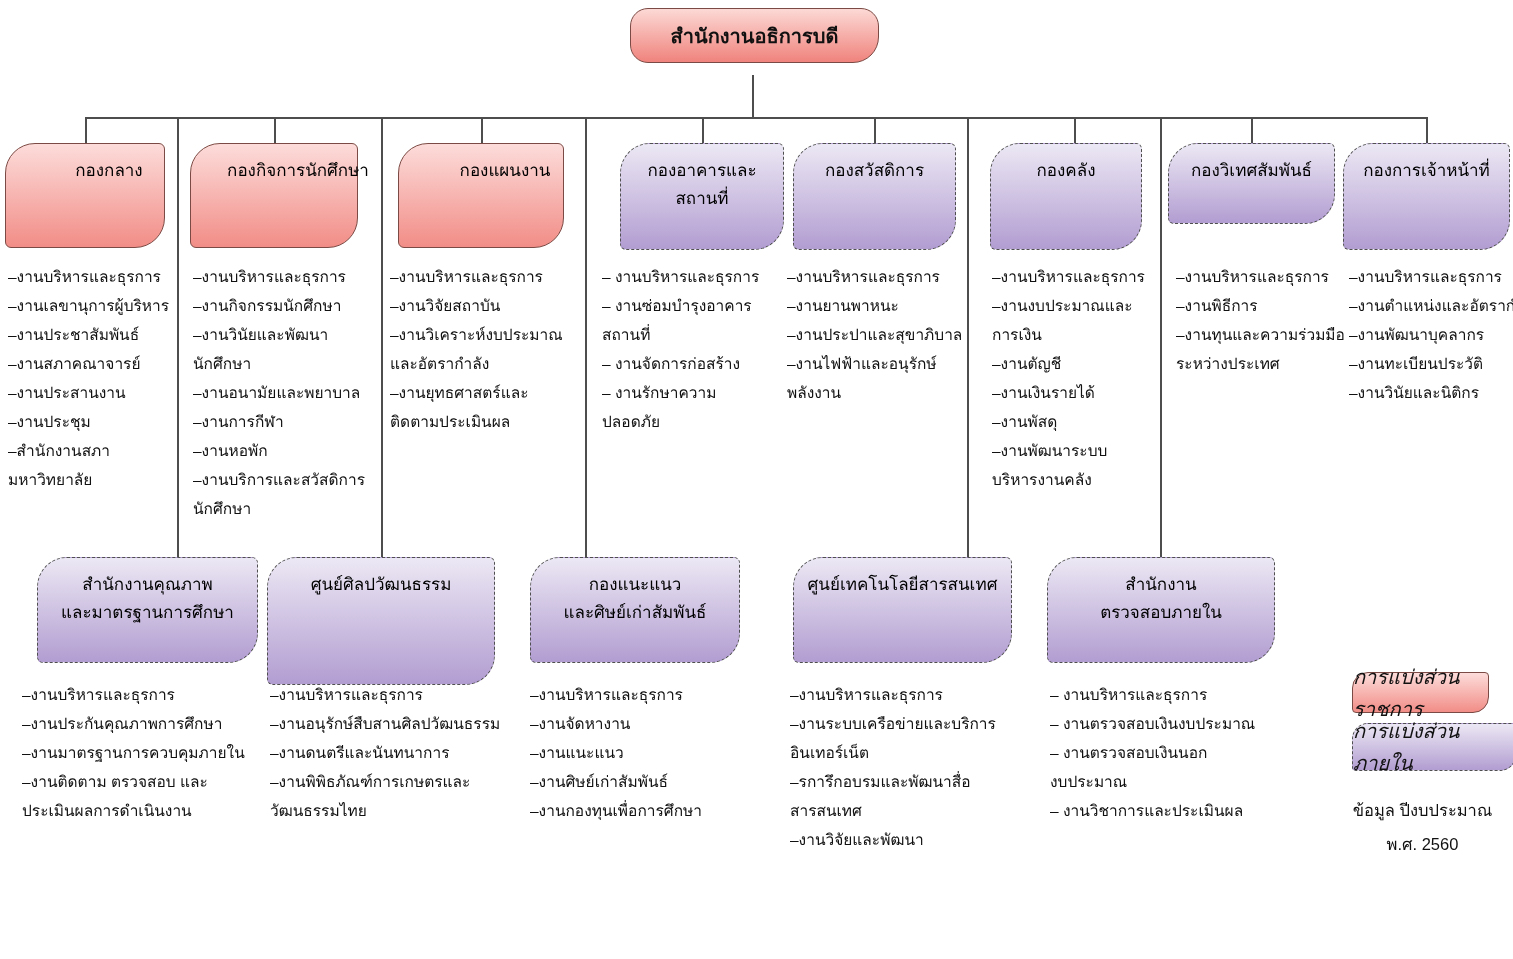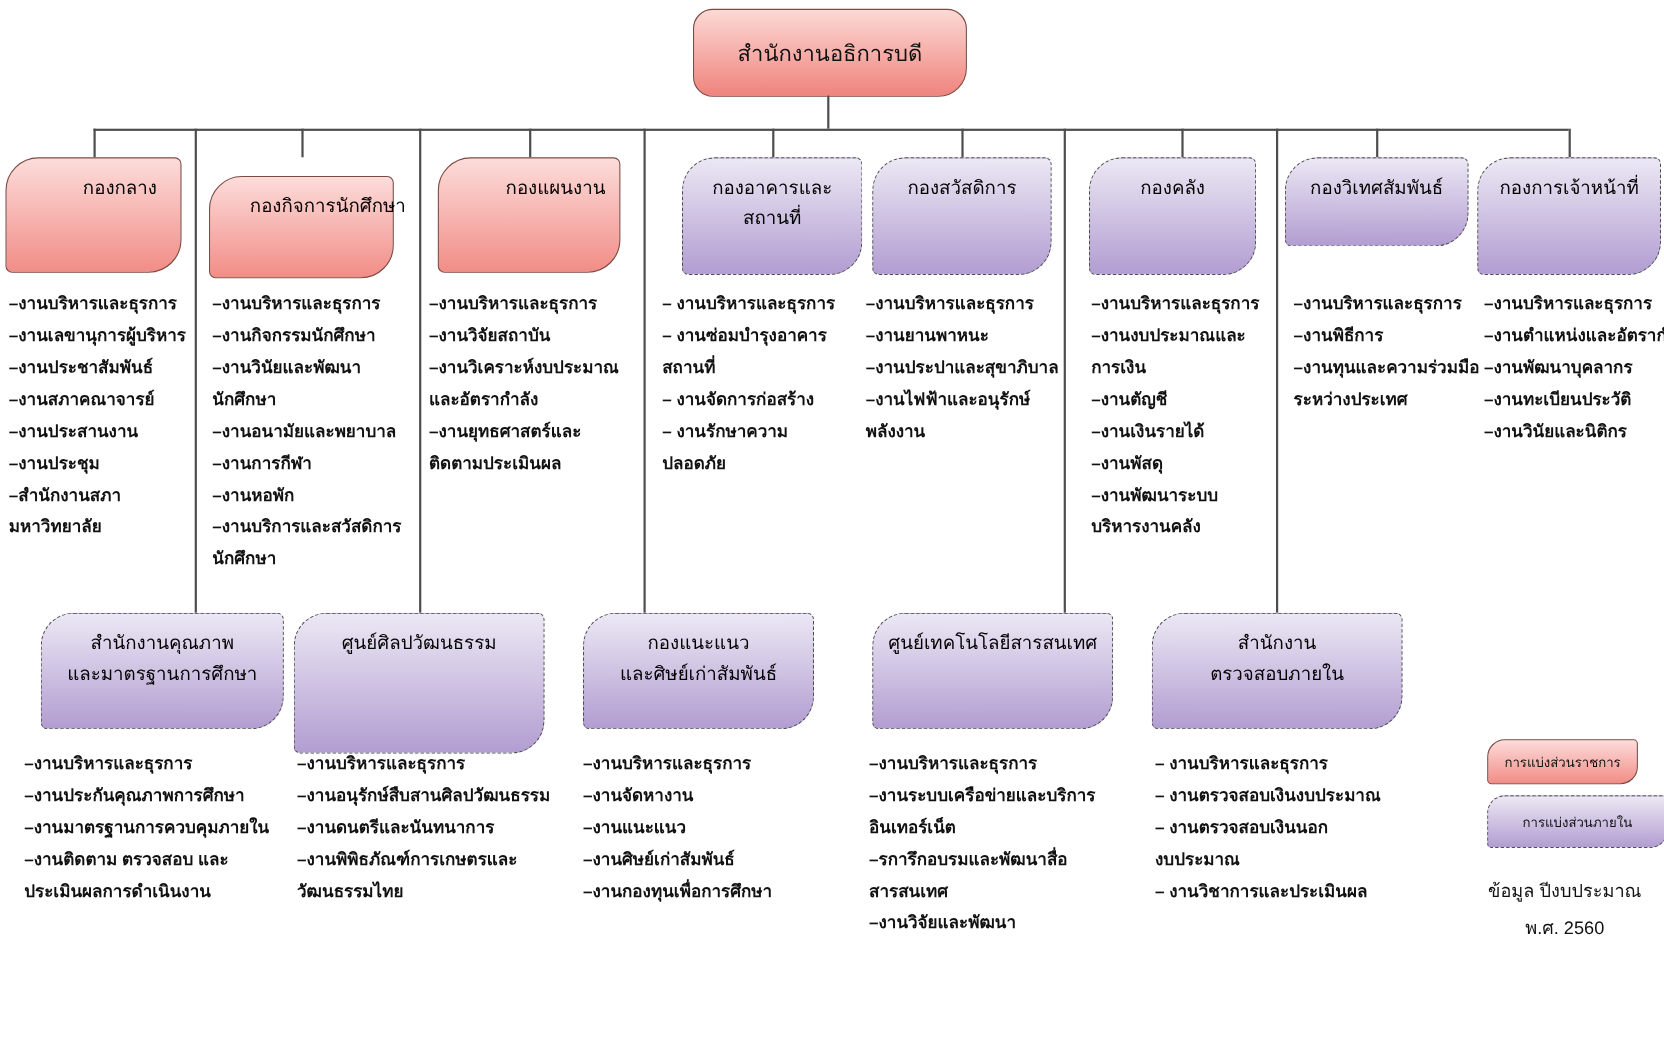--- a/index.html
+++ b/index.html
@@ -7,26 +7,26 @@
     position:relative; width:1513px; height:959px;
     background:#ffffff; overflow:hidden;
     font-family:"Liberation Sans", sans-serif;
     color:#111;
   }
   .vline, .hline { position:absolute; background:#4d4d4d; }
   .vline { width:1.5px; }
   .hline { height:1.5px; }
 
   .root-box {
-    position:absolute; left:630px; top:8px; width:249px; height:80px;
+    position:absolute; left:630px; top:8px; width:249px; height:55px;
     background:linear-gradient(#fcd9d5,#f0837d);
     border:1.5px solid #7c4a44;
     border-radius:18px 18px 26px 18px;
     display:flex; align-items:center; justify-content:center;
-    font-size:20px; font-weight:normal; text-align:center;
+    font-size:20px; font-weight:bold; text-align:center;
     box-sizing:border-box;
   }
 
   .unit-box {
     position:absolute; box-sizing:border-box;
     display:flex; align-items:flex-start; justify-content:center;
     padding-top:13px; text-align:center;
   }
   .unit-box.official {
     background:linear-gradient(#fcdcda,#f28d87);
@@ -36,29 +36,30 @@
   }
   .unit-box.internal {
     background:linear-gradient(#ece8f4,#b29dd1);
     border:1.5px dashed #4f4f4f;
     border-radius:30px 6px 30px 6px;
   }
   .box-title {
     font-size:17px; line-height:28px; white-space:pre; color:#000;
   }
 
-  .func-list { position:absolute;font-weight:bold; }
+  .func-list { position:absolute; }
   .func-item {
     font-size:15.5px; line-height:29px; white-space:pre; color:#111;
   }
 
   .legend-box {
     position:absolute; box-sizing:border-box;
     display:flex; align-items:center; justify-content:center;
-    font-size:12px;
+    font-size:20px;
+    font-style:italic;
   }
   .legend-box.official {
     background:linear-gradient(#fcdcda,#f28d87);
     border:1.5px solid #7c4a44;
     border-radius:16px 4px 16px 4px;
   }
   .legend-box.internal {
     background:linear-gradient(#ece8f4,#b29dd1);
     border:1.5px dashed #4f4f4f;
     border-radius:16px 4px 16px 4px;
@@ -91,21 +92,21 @@
   <div class="vline" style="left:967px;top:117px;height:440px"></div>
   <div class="vline" style="left:1160px;top:117px;height:440px"></div>
 
   <div class="root-box">
     <span>สำนักงานอธิการบดี</span>
   </div>
 
   <div class="unit-box official" style="left:5px;top:143px;width:160px;height:105px">
     <span class="box-title">กองกลาง</span>
   </div>
-  <div class="unit-box official" style="left:190px;top:160px;width:168px;height:93px">
+  <div class="unit-box official" style="left:190px;top:143px;width:168px;height:105px">
     <span class="box-title">กองกิจการนักศึกษา</span>
   </div>
   <div class="unit-box official" style="left:398px;top:143px;width:166px;height:105px">
     <span class="box-title">กองแผนงาน</span>
   </div>
   <div class="unit-box internal" style="left:620px;top:143px;width:164px;height:107px">
     <span class="box-title">กองอาคารและ
 สถานที่</span>
   </div>
   <div class="unit-box internal" style="left:793px;top:143px;width:163px;height:107px">

